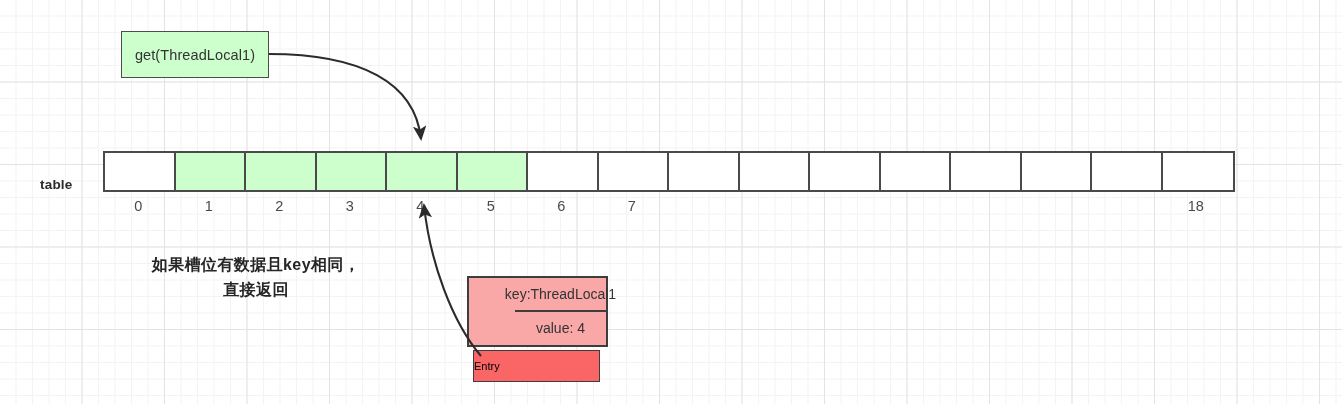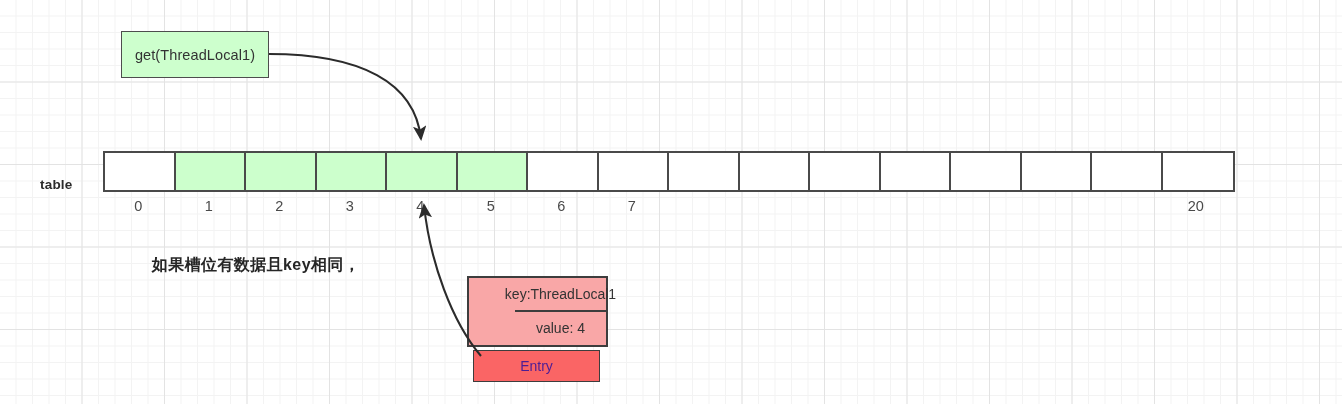--- a/index.html
+++ b/index.html
@@ -144,23 +144,22 @@
     position: absolute;
     left: 473px;
     top: 350px;
     width: 127px;
     height: 32px;
     background: #FA6565;
     border: 1.8px solid #3d3d3d;
     box-sizing: border-box;
     display: flex;
     align-items: center;
-    justify-content: center;
-    font-size: 14px;
-    color: #4c1d95;
+    font-size: 11px;
+    color: #000000;
   }
 
   
   #arrows {
     position: absolute;
     left: 0;
     top: 0;
     width: 1342px;
     height: 404px;
     pointer-events: none;
@@ -205,25 +204,26 @@
     <div class="idx">5</div>
     <div class="idx">6</div>
     <div class="idx">7</div>
     <div class="idx blank"></div>
     <div class="idx blank"></div>
     <div class="idx blank"></div>
     <div class="idx blank"></div>
     <div class="idx blank"></div>
     <div class="idx blank"></div>
     <div class="idx blank"></div>
-    <div class="idx">20</div>
+    <div class="idx">18</div>
   </div>
 
   <div class="annotation">
     <div>如果槽位有数据且key相同，</div>
+    <div>直接返回</div>
   </div>
 
   <div class="entry-kv">
     <div class="kv-row top">
       <span>key:ThreadLocal1</span>
     </div>
     <div class="kv-row">
       <span>value: 4</span>
     </div>
   </div>

